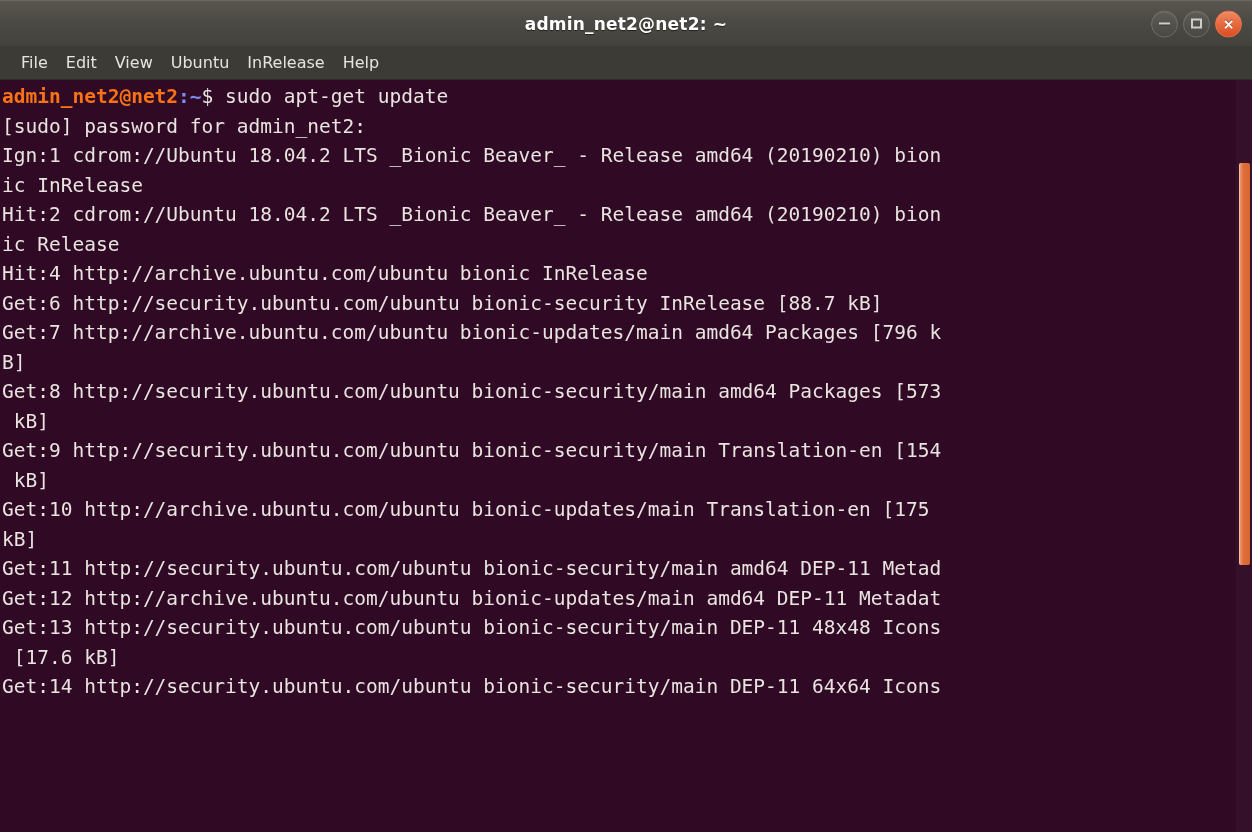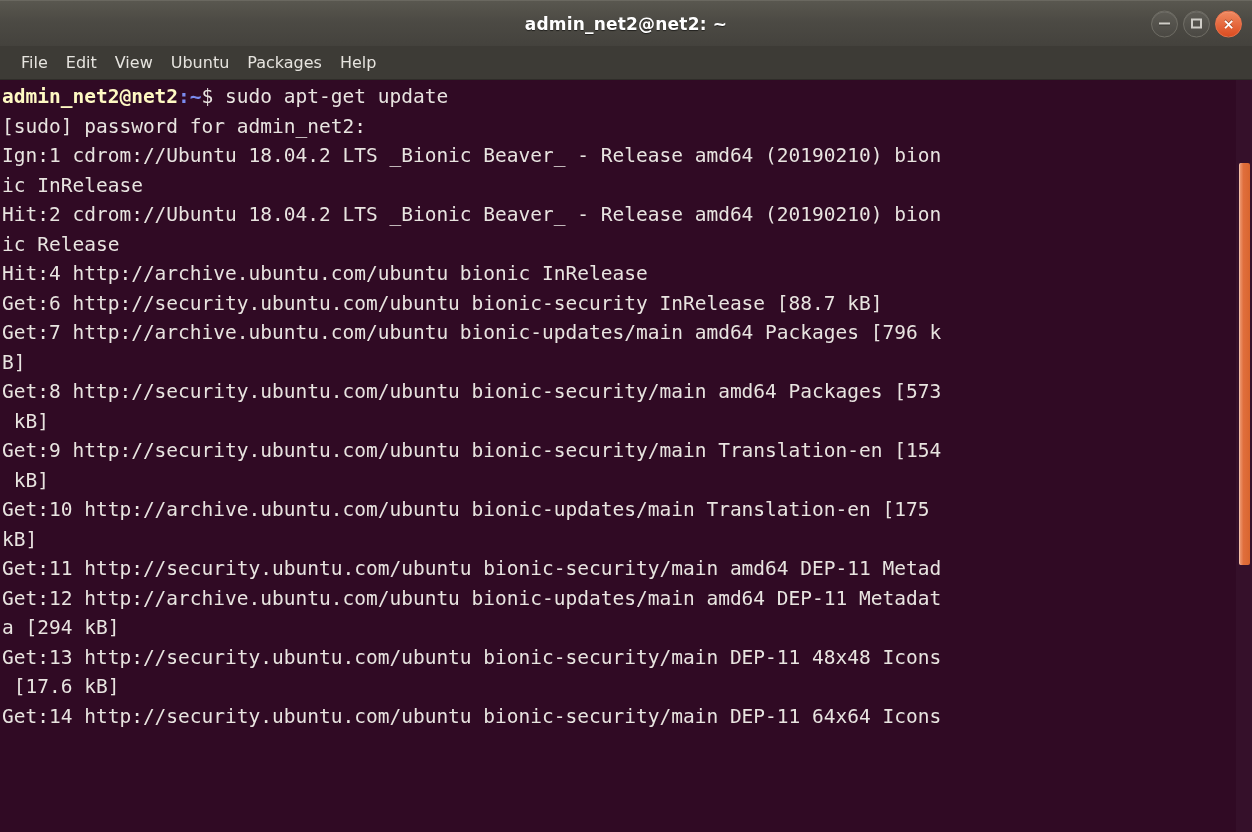--- a/index.html
+++ b/index.html
@@ -131,21 +131,21 @@
     box-sizing: border-box;
   }
   .tline {
     font-family: "DejaVu Sans Mono", monospace;
     font-size: 19.5px;
     line-height: 29.5px;
     color: #e8e4e0;
     white-space: pre;
     letter-spacing: 0px;
   }
-  .seg-user { color: #fef9c3; font-weight: bold; }
+  .seg-user { color: #f97316; font-weight: bold; }
   .seg-path { color: #7b8cf0; font-weight: bold; }
   .seg-plain { color: #e8e4e0; }
 
   
   #scrollbar-track {
     position: absolute;
     right: 0;
     top: 0;
     bottom: 0;
     width: 16px;
@@ -180,21 +180,21 @@
         <span class="wbtn-glyph">×</span>
       </div>
     </div>
   </div>
 
   <div id="menubar">
     <div class="menu-item">File</div>
     <div class="menu-item">Edit</div>
     <div class="menu-item">View</div>
     <div class="menu-item">Ubuntu</div>
-    <div class="menu-item">Packages</div>
+    <div class="menu-item">InRelease</div>
     <div class="menu-item">Help</div>
   </div>
 
   <div id="terminal">
     <div id="screen">
       <div class="tline"><span class="seg-user">admin_net2@net2</span><span class="seg-path">:~</span><span class="seg-plain">$ </span><span class="seg-plain">sudo apt-get update</span></div>
       <div id="output-lines">
           <div class="tline">[sudo] password for admin_net2:</div>
           <div class="tline">Ign:1 cdrom://Ubuntu 18.04.2 LTS _Bionic Beaver_ - Release amd64 (20190210) bion</div>
           <div class="tline">ic InRelease</div>
@@ -205,21 +205,20 @@
           <div class="tline">Get:7 http://archive.ubuntu.com/ubuntu bionic-updates/main amd64 Packages [796 k</div>
           <div class="tline">B]</div>
           <div class="tline">Get:8 http://security.ubuntu.com/ubuntu bionic-security/main amd64 Packages [573</div>
           <div class="tline"> kB]</div>
           <div class="tline">Get:9 http://security.ubuntu.com/ubuntu bionic-security/main Translation-en [154</div>
           <div class="tline"> kB]</div>
           <div class="tline">Get:10 http://archive.ubuntu.com/ubuntu bionic-updates/main Translation-en [175</div>
           <div class="tline">kB]</div>
           <div class="tline">Get:11 http://security.ubuntu.com/ubuntu bionic-security/main amd64 DEP-11 Metad</div>
           <div class="tline">Get:12 http://archive.ubuntu.com/ubuntu bionic-updates/main amd64 DEP-11 Metadat</div>
-          <div class="tline">a [294 kB]</div>
           <div class="tline">Get:13 http://security.ubuntu.com/ubuntu bionic-security/main DEP-11 48x48 Icons</div>
           <div class="tline"> [17.6 kB]</div>
           <div class="tline">Get:14 http://security.ubuntu.com/ubuntu bionic-security/main DEP-11 64x64 Icons</div>
         </div>
     </div>
 
     <div id="scrollbar-track">
       <div id="scrollbar-thumb"></div>
     </div>
   </div>

